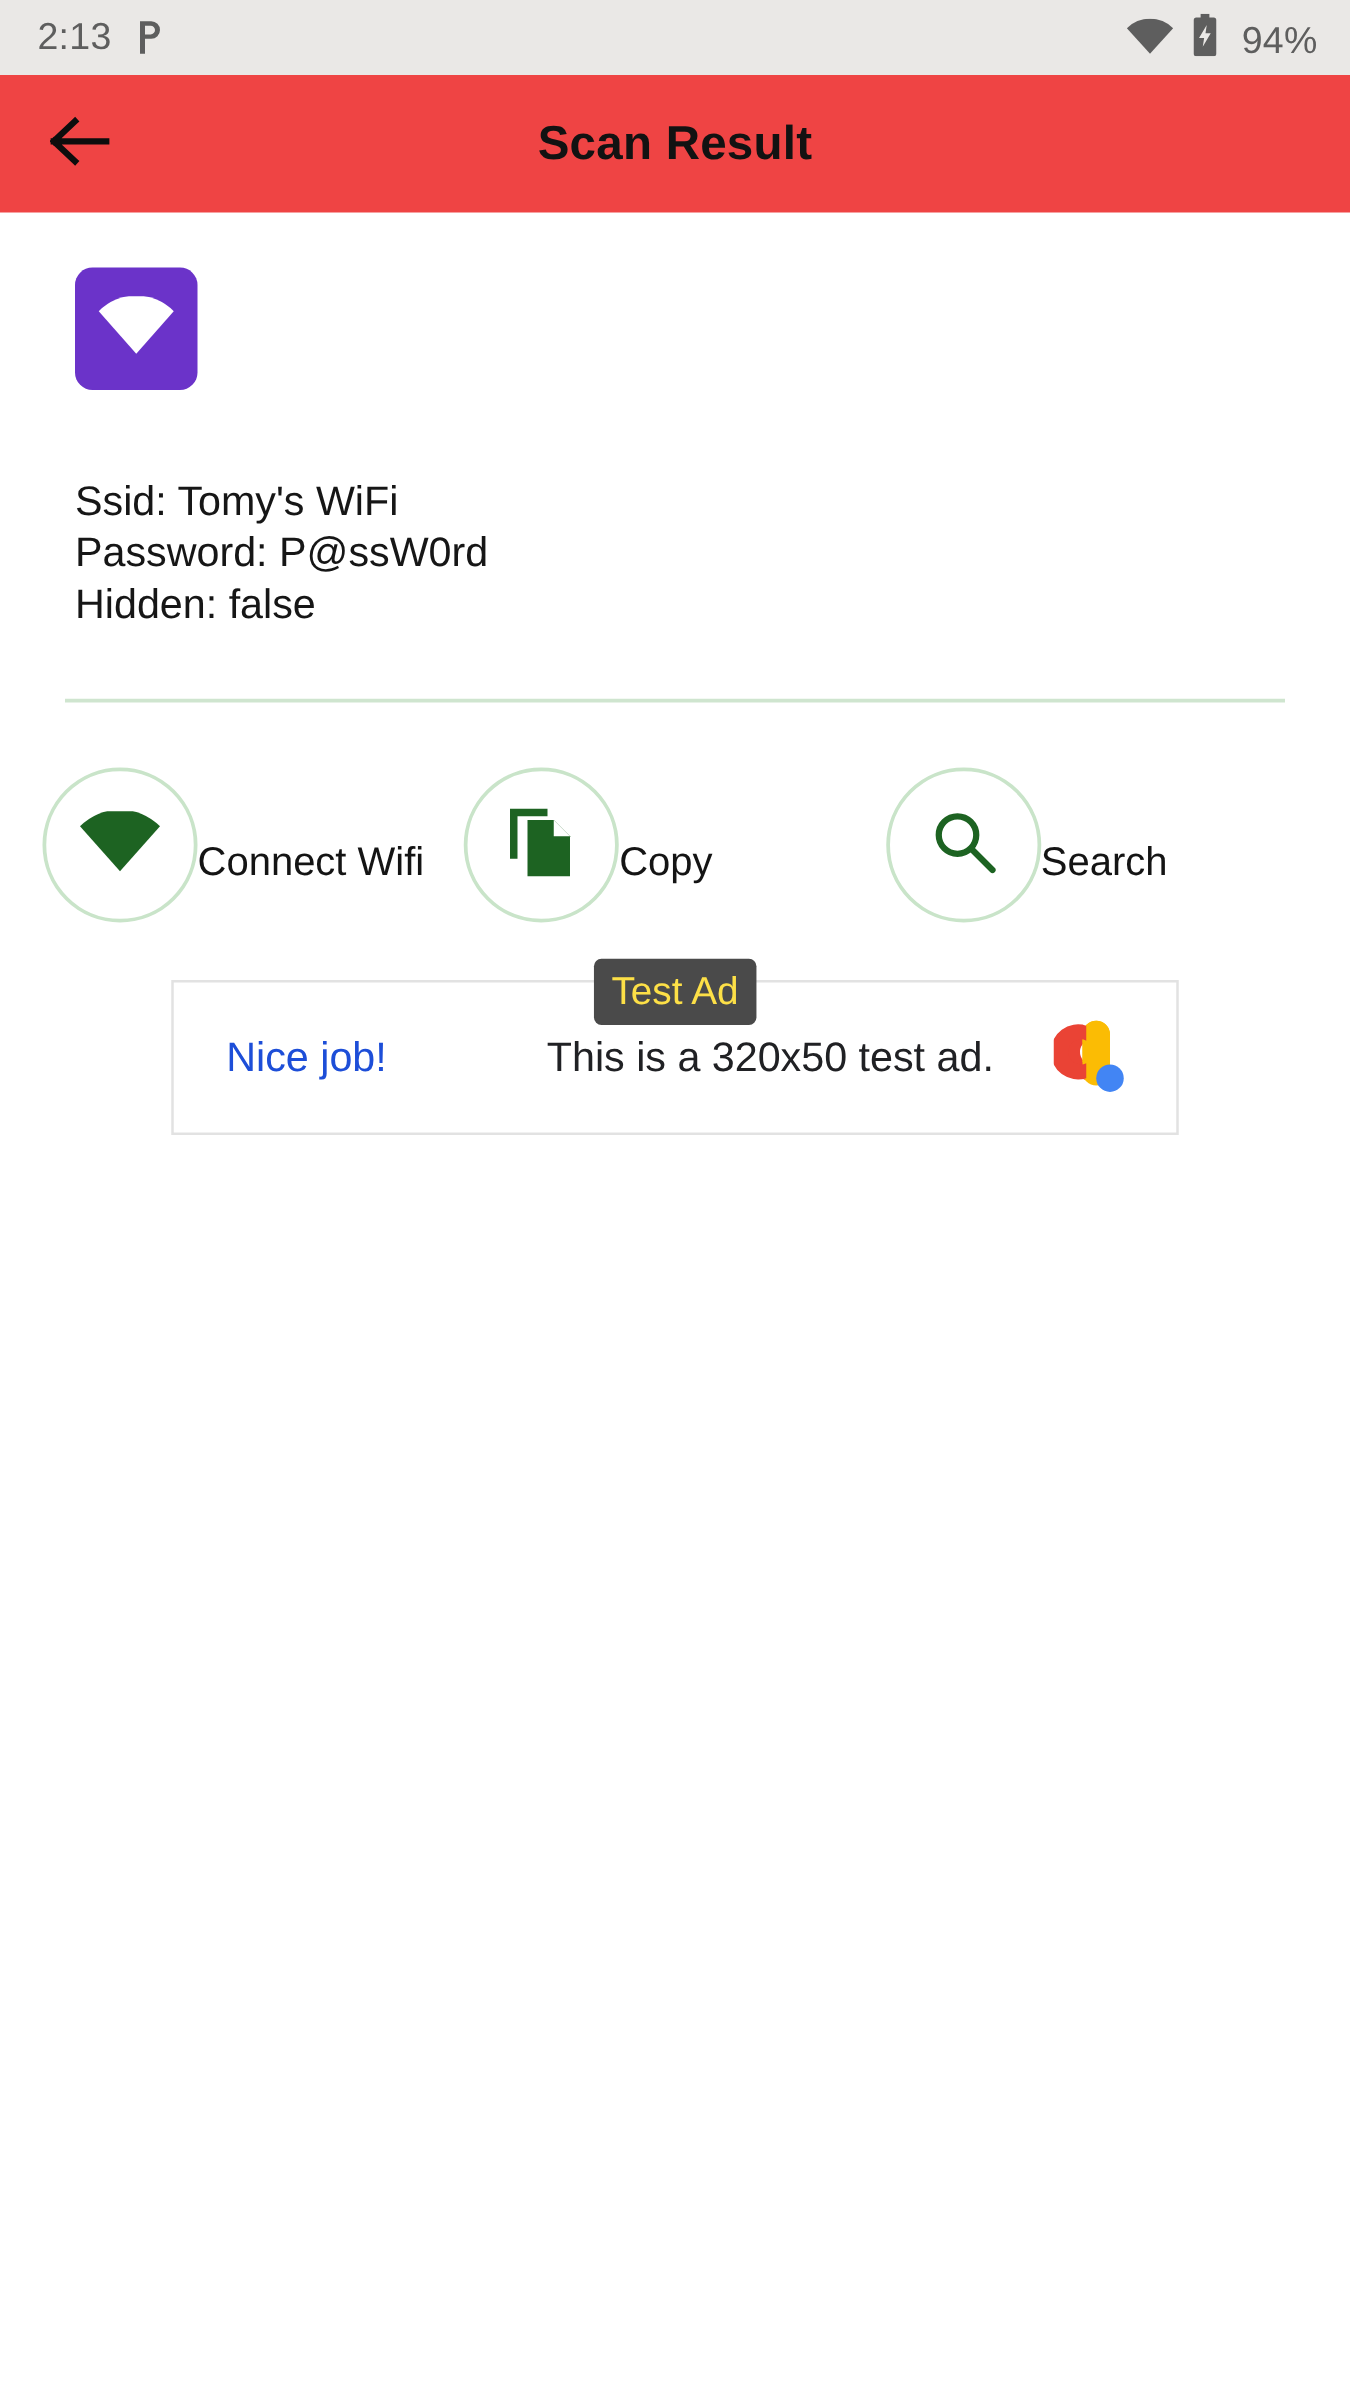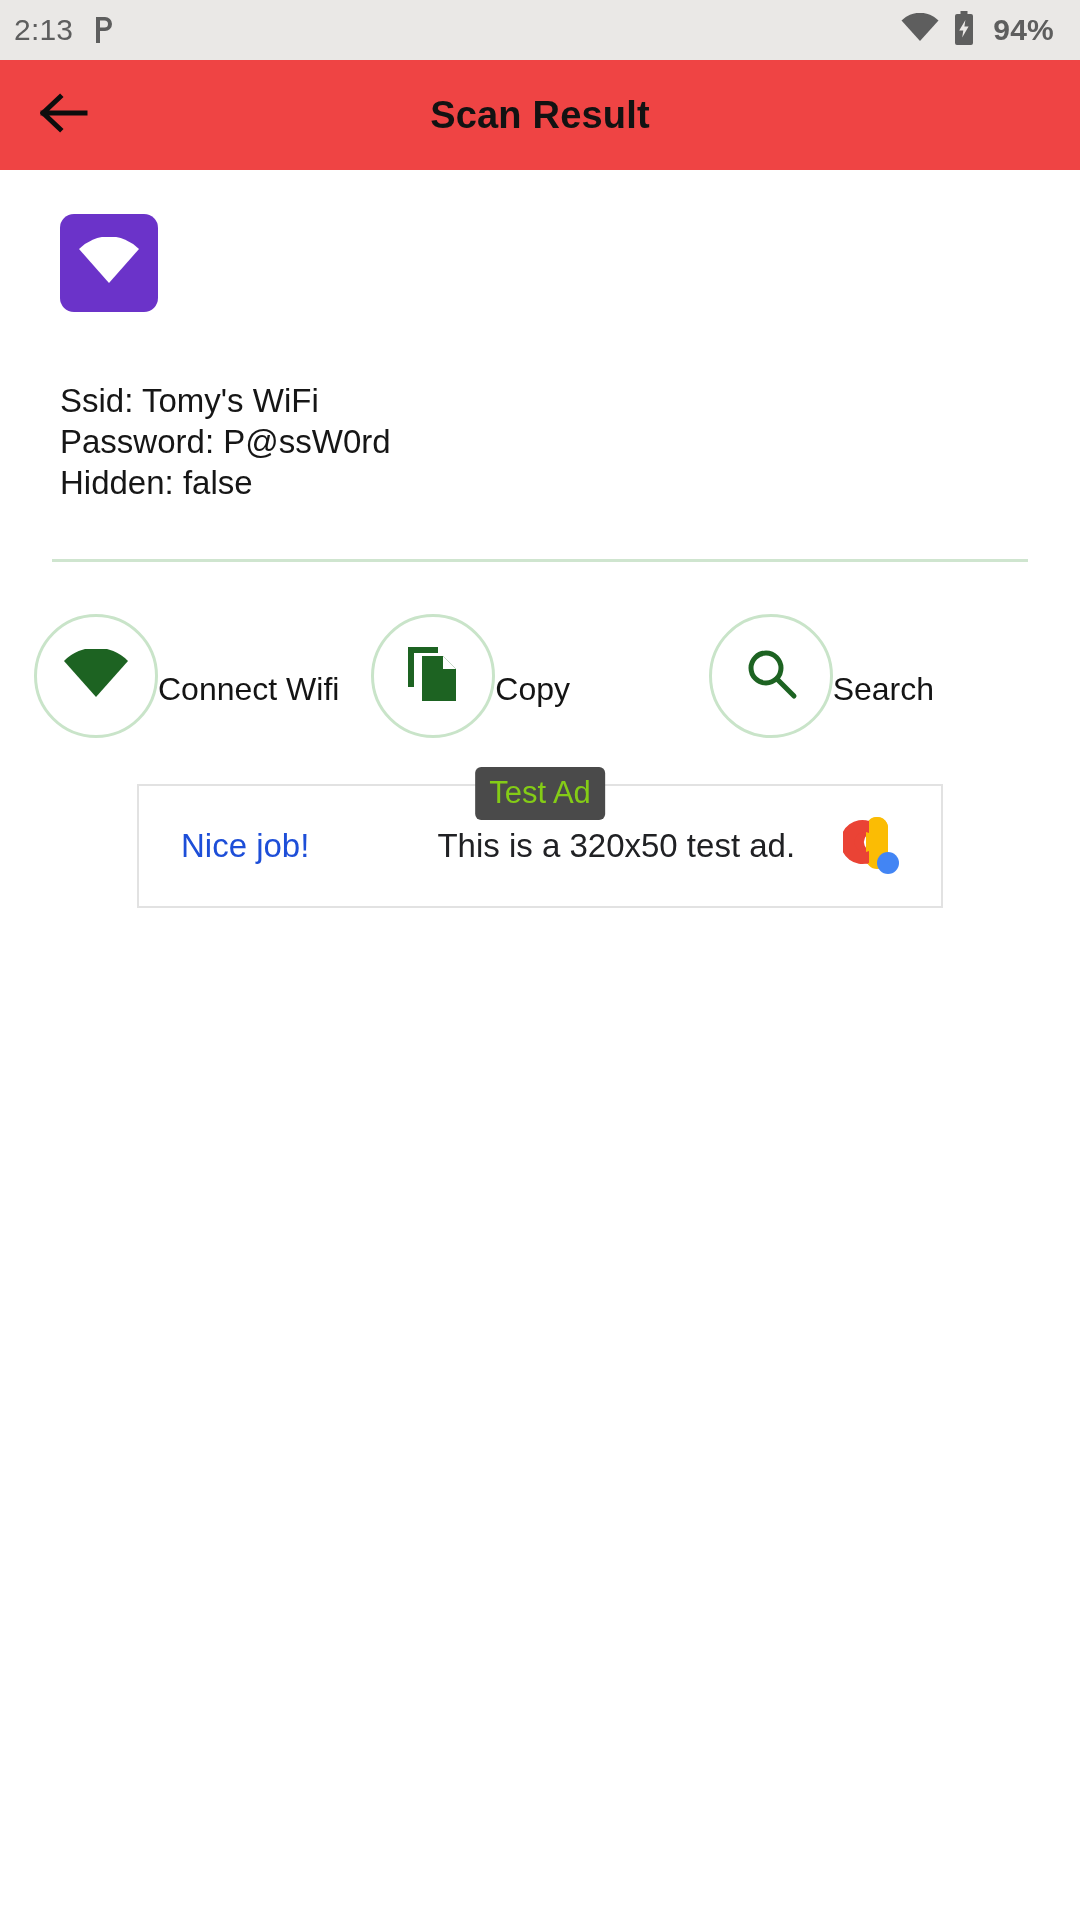--- a/index.html
+++ b/index.html
@@ -15,44 +15,43 @@
     overflow: hidden;
     position: relative;
   }
 
   
   .status-bar {
     height: 60px;
     background: #eae8e6;
     display: flex;
     align-items: center;
-    padding: 0 26px 0 14px;
+    padding: 0 26px 0 30px;
     box-sizing: border-box;
   }
   .status-left {
     display: flex;
     align-items: center;
     gap: 20px;
   }
   .status-time {
     font-size: 30px;
     color: #5e5e5e;
     letter-spacing: 0.2px;
   }
   .status-p-icon {
     width: 22px;
     height: 30px;
     position: relative;
   }
   .status-spacer { flex: 1; }
   .status-right {
     display: flex;
-    align-items: center;
+    align-items: flex-end;
     gap: 14px;
-    font-weight: bold;
   }
   .battery-pct {
     font-size: 30px;
     color: #5e5e5e;
     letter-spacing: 0.2px;
     margin-left: 4px;
   }
 
   
   .app-bar {
@@ -199,21 +198,21 @@
     right: 36px;
     top: 50%;
     transform: translateY(-50%);
   }
   .ad-badge {
     position: absolute;
     top: -19px;
     left: 50%;
     transform: translateX(-50%);
     background: #4a4a4a;
-    color: #84cc16;
+    color: #fde047;
     font-size: 31px;
     line-height: 1;
     padding: 10px 14px 12px 14px;
     border-radius: 6px;
     white-space: nowrap;
   }
 </style>
 </head>
 <body>
 

